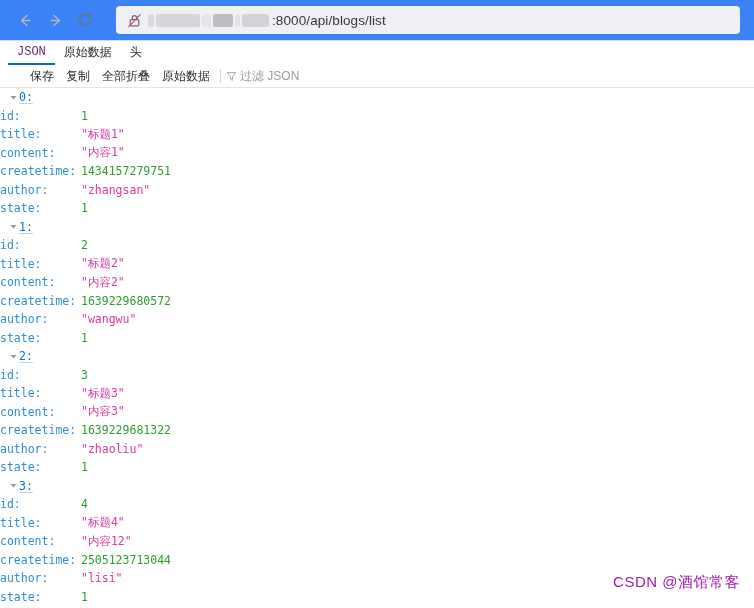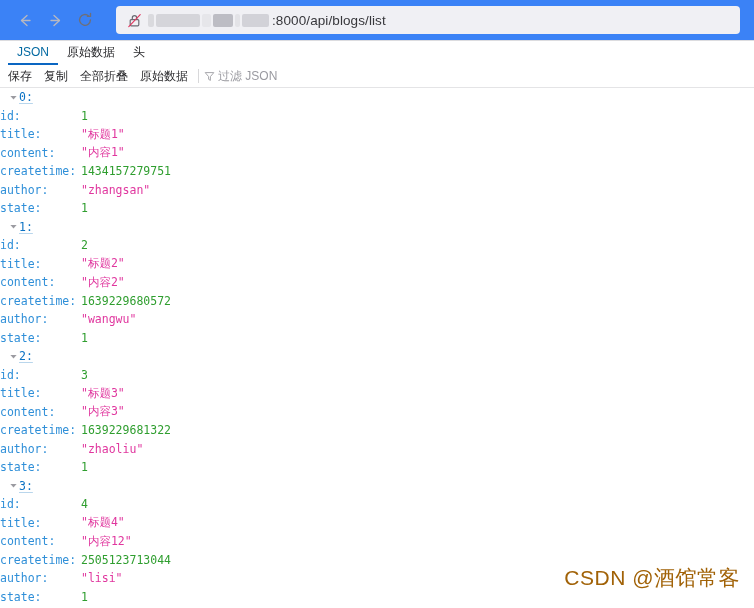--- a/index.html
+++ b/index.html
@@ -92,32 +92,33 @@
     display: flex;
     align-items: center;
     padding: 0 9px;
     font-size: 12px;
     color: #28282b;
     box-sizing: border-box;
     border-bottom: 2px solid transparent;
     white-space: nowrap;
   }
   .tab.active {
-    color: #0369a1;
+    color: #701a75;
     border-bottom-color: #0a66c2;
+    font-family: Liberation Mono, monospace;
   }
 
   
   .toolbar {
     height: 23px;
     background: #ffffff;
     border-bottom: 1px solid #e4e4e6;
     display: flex;
     align-items: center;
-    padding-left: 2px;
+    padding-left: 24px;
     box-sizing: border-box;
     font-size: 12px;
     color: #2b2b2e;
   }
   .tb-btn {
     padding: 0 6px;
     white-space: nowrap;
     line-height: 1;
   }
   .tb-sep {
@@ -178,22 +179,22 @@
   .pval { display: block; }
   .v-num { color: #2f9e2f; }
   .v-str { color: #e0369e; }
 
   
   .watermark {
     position: absolute;
     right: 14px;
     bottom: 16px;
     font-family: "Liberation Sans", sans-serif;
-    font-size: 21px;
-    color: #a16207;
+    font-size: 15px;
+    color: #a21caf;
     letter-spacing: 0.5px;
     white-space: nowrap;
     user-select: none;
   }
 </style>
 </head>
 <body>
 
 <div class="chrome">
 

